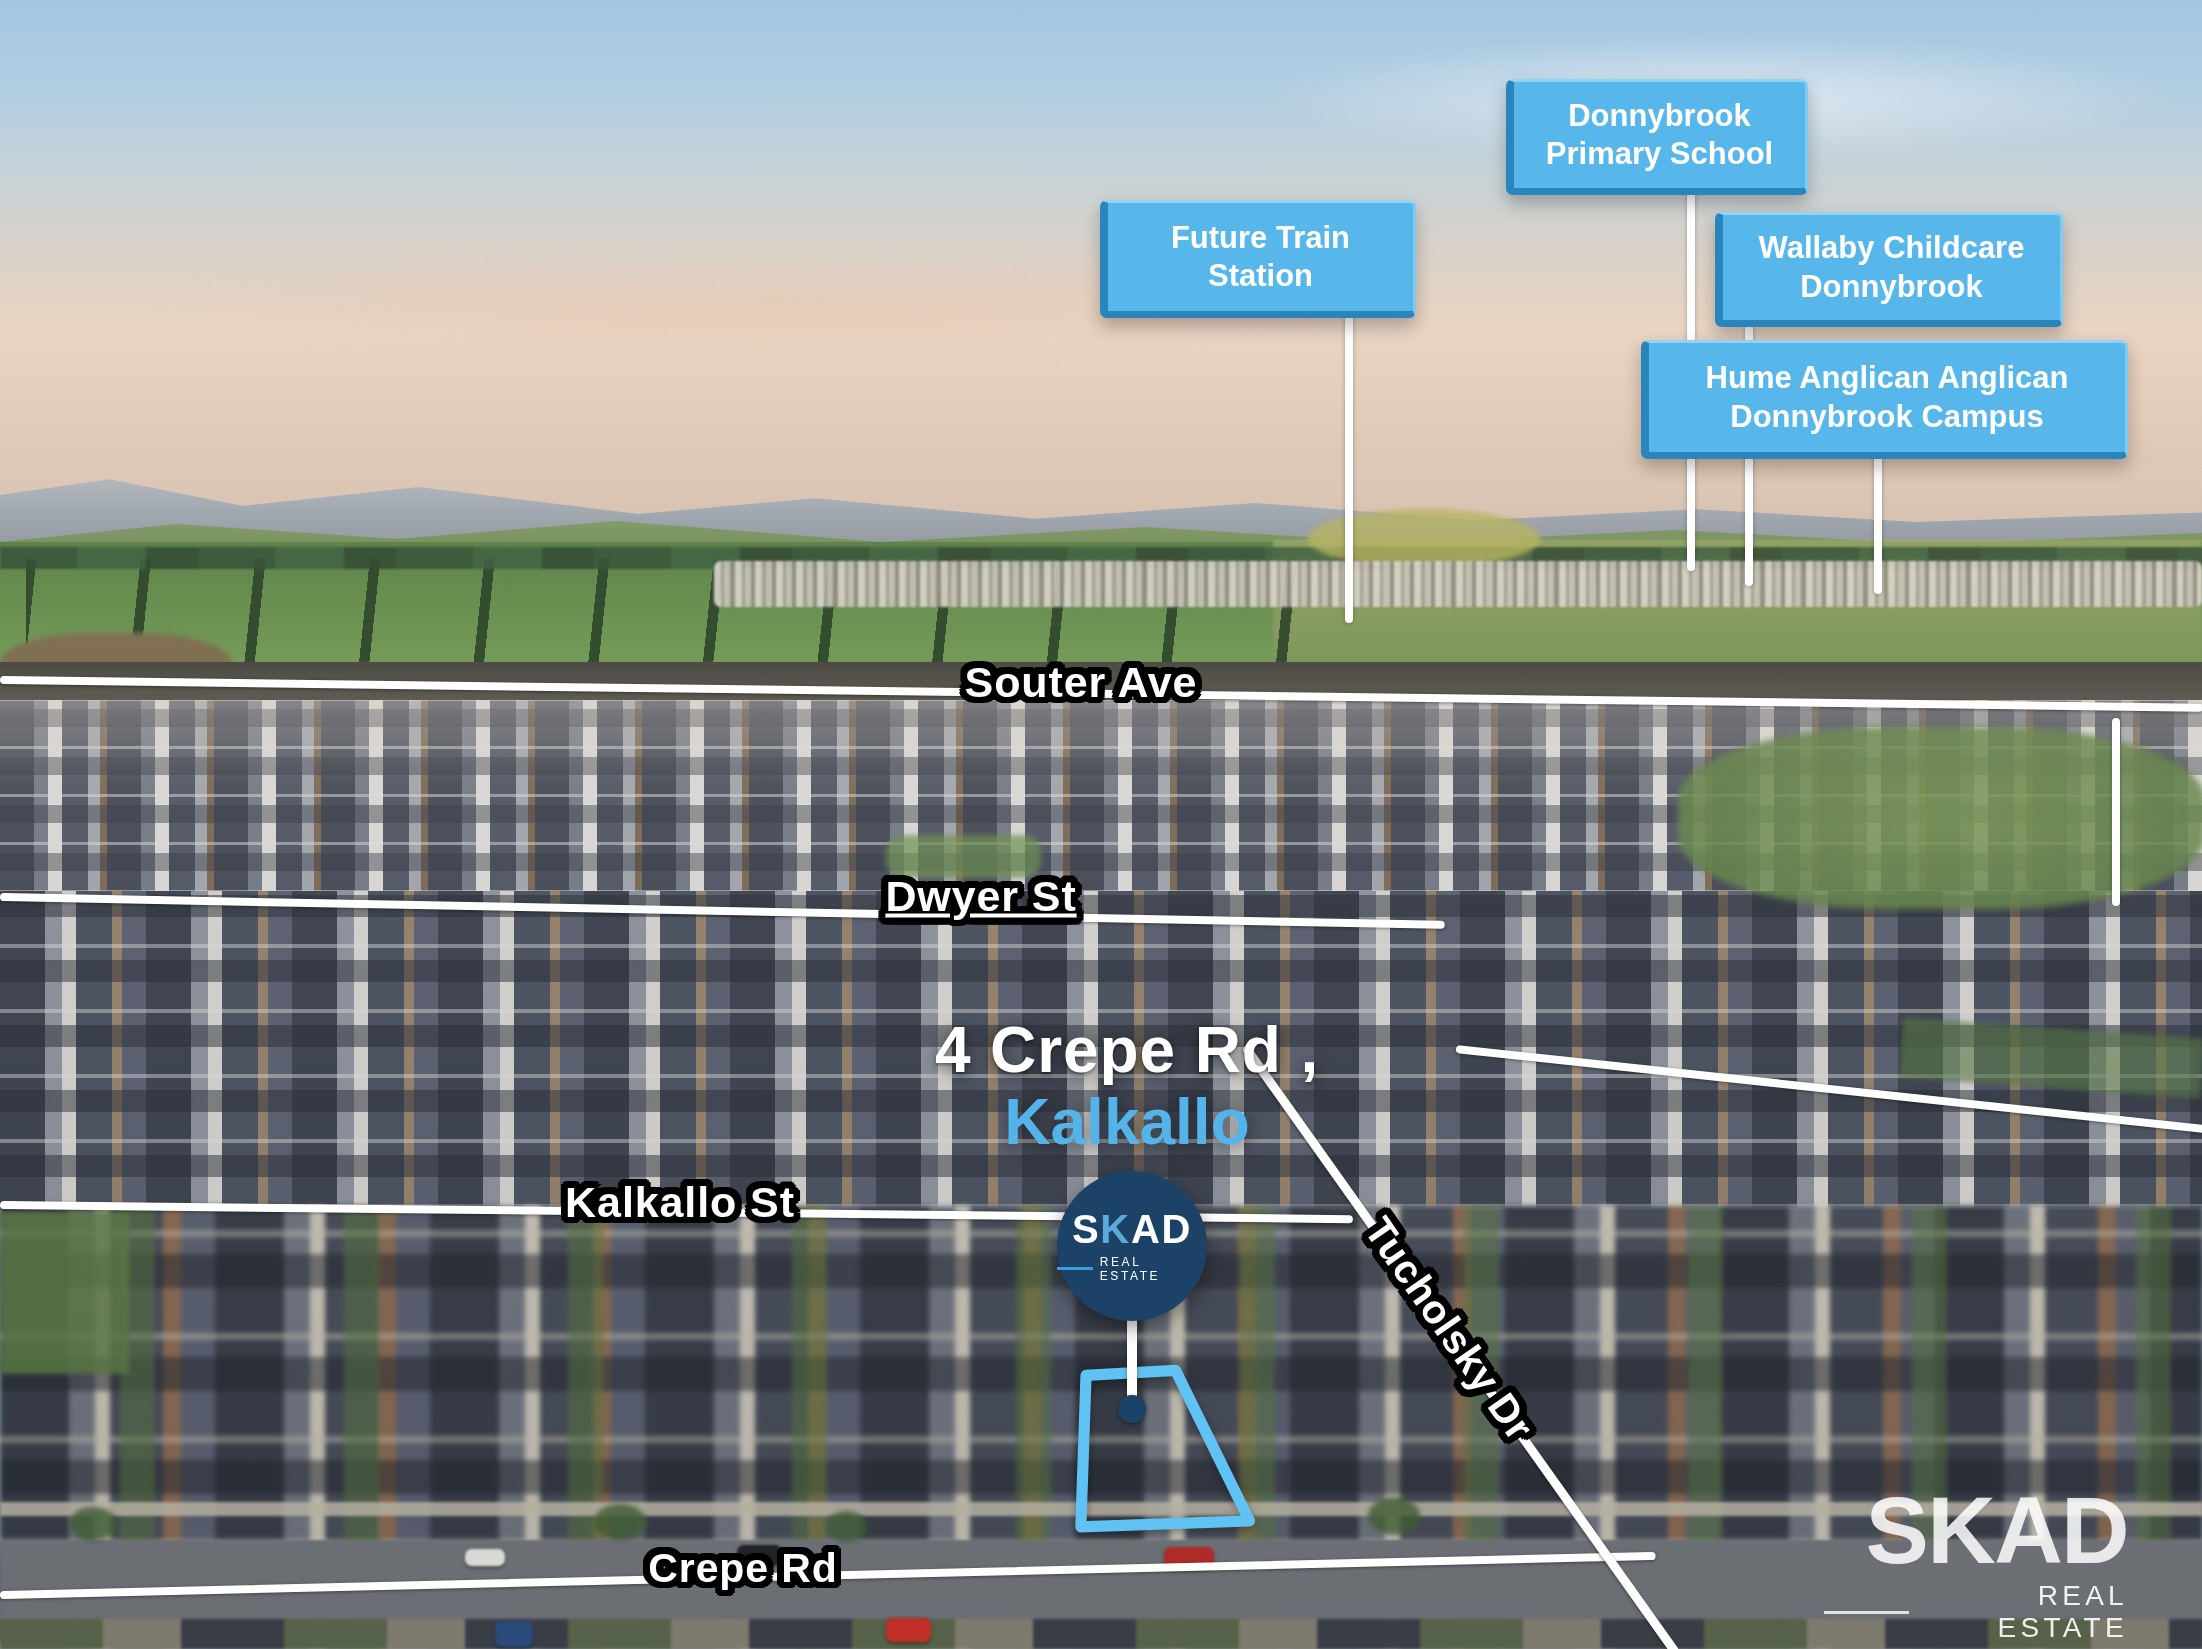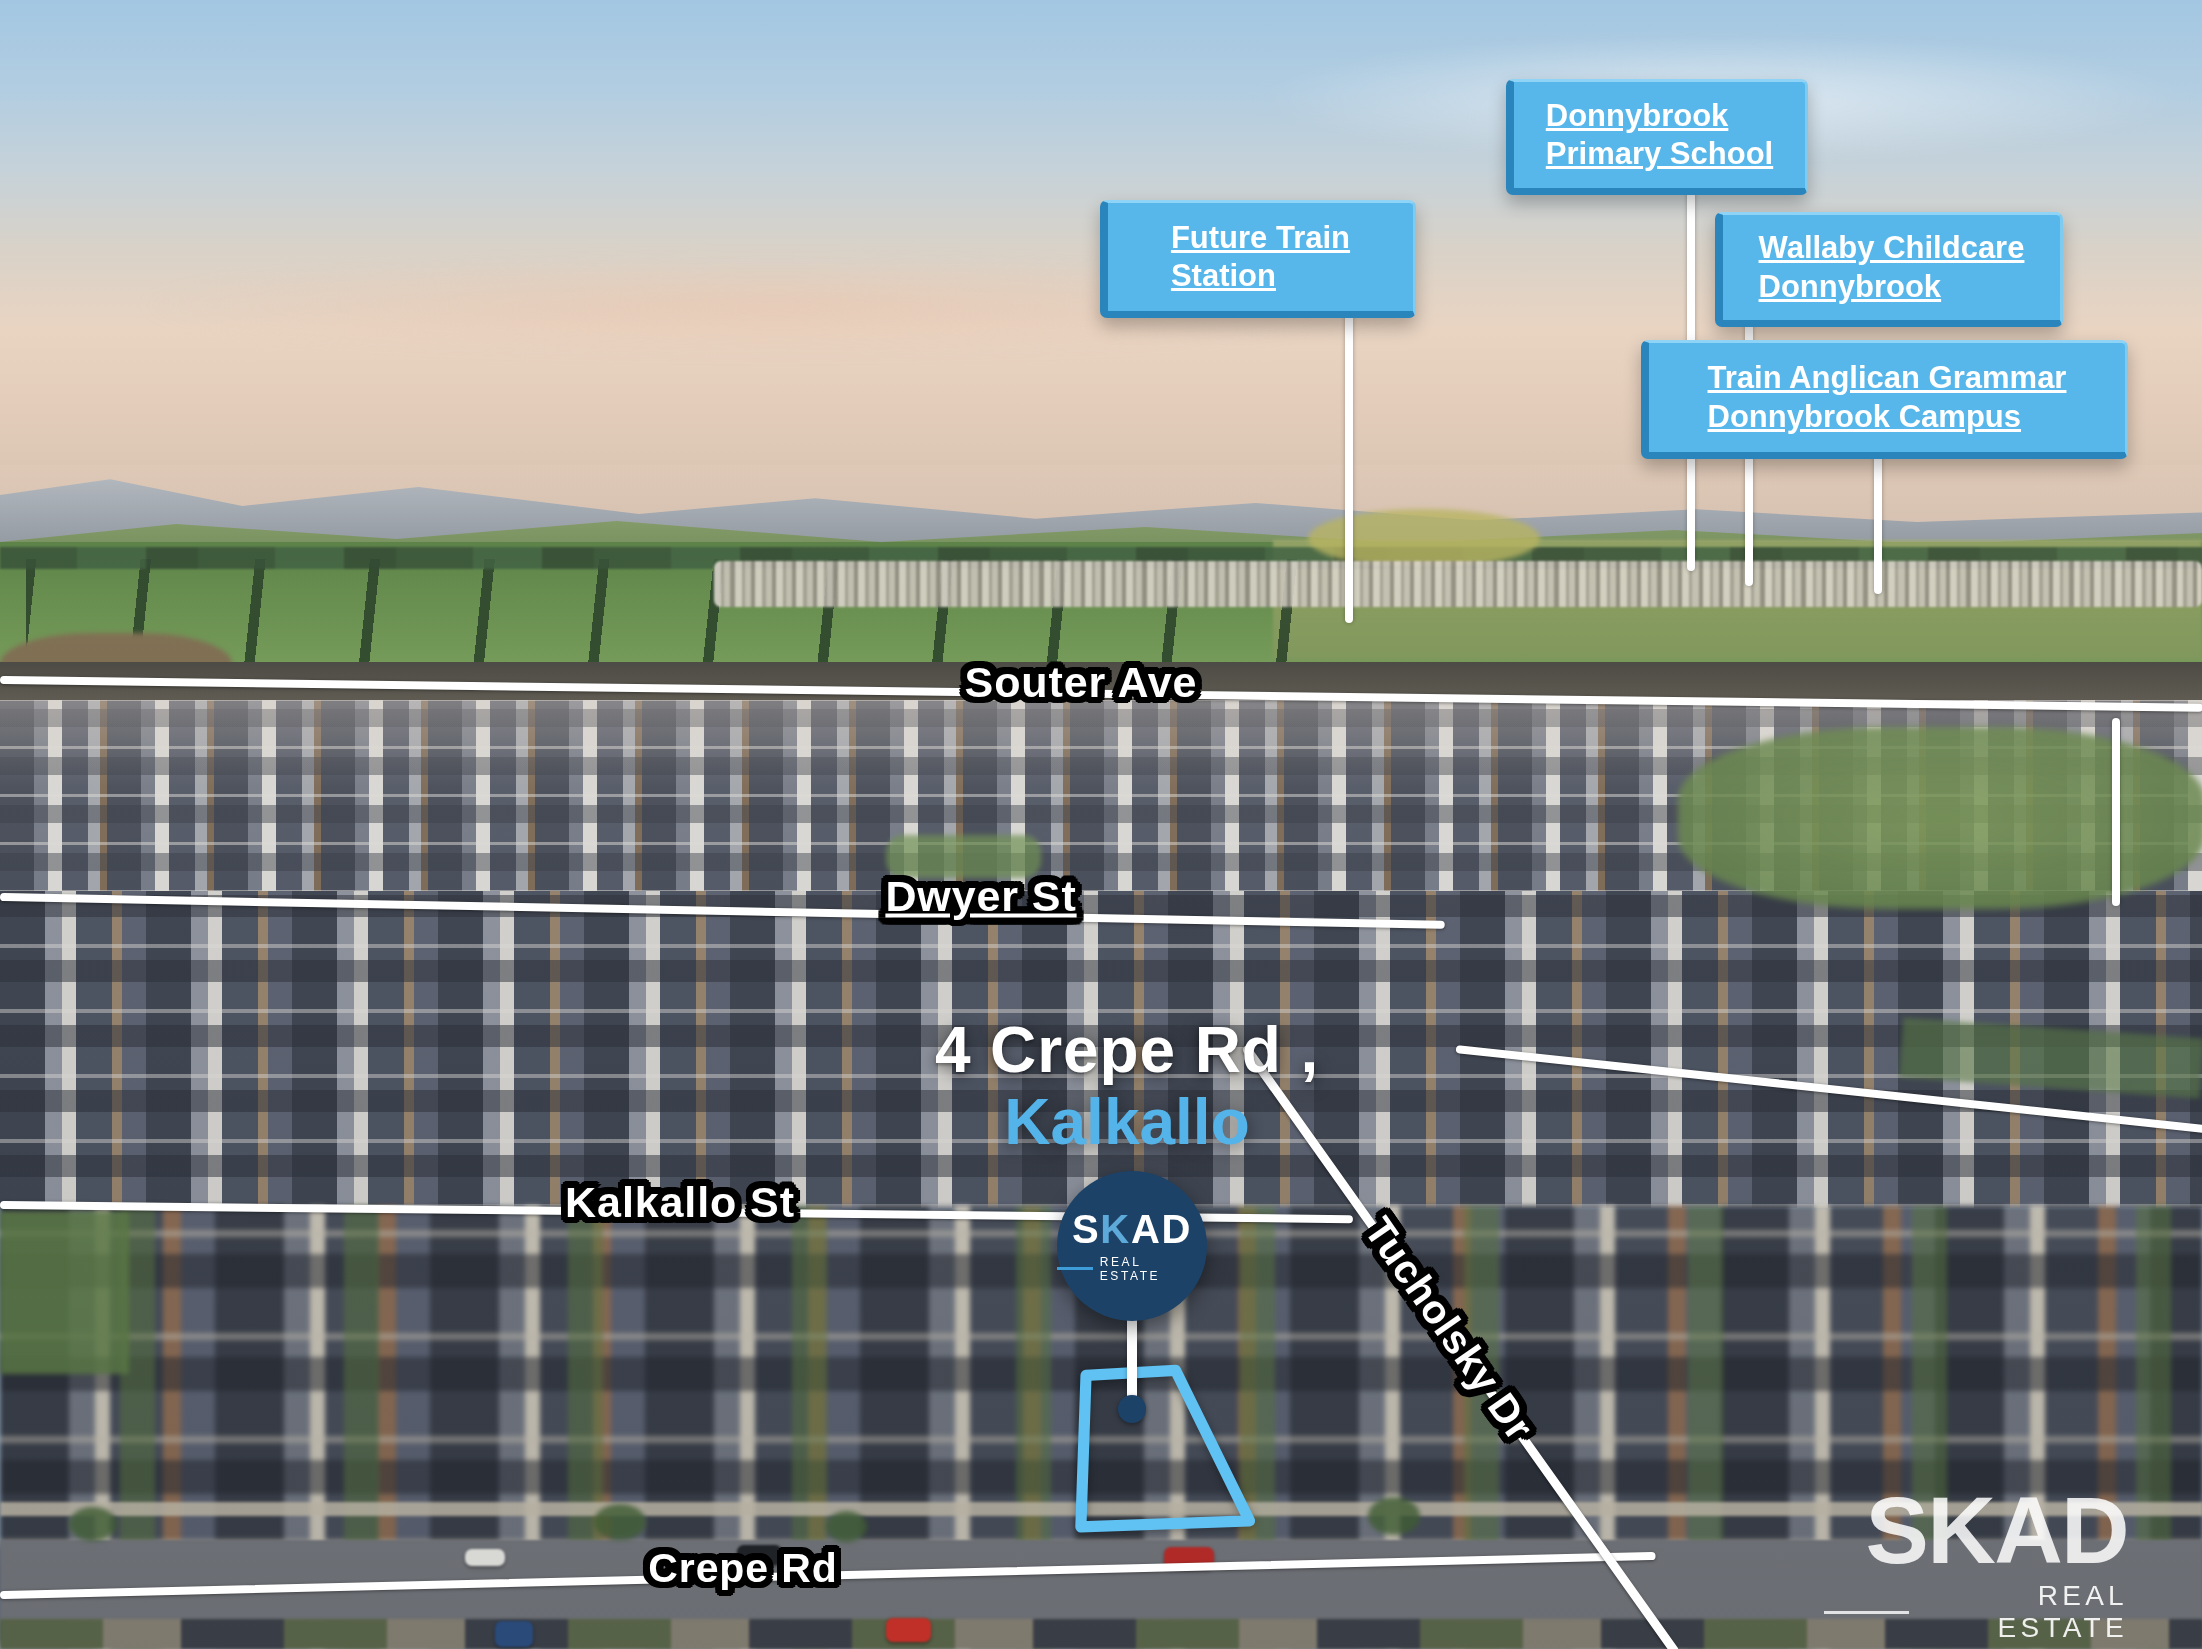--- a/index.html
+++ b/index.html
@@ -75,24 +75,24 @@
   .rl-tucholsky{left:1245px;top:1042px;width:745px;height:8.6px;transform:rotate(54.6deg);}
 
   .leader{position:absolute;width:7.7px;background:#fff;border-radius:4.3px;box-shadow:0 0 4.3px rgba(0,0,0,.3);}
   .ld-fts{left:1345px;top:306px;height:317px;}
   .ld-dps{left:1687px;top:184px;height:387px;}
   .ld-wal{left:1745px;top:315px;height:271px;}
   .ld-hume{left:1874px;top:446px;height:148px;}
   .ld-cil{left:2112px;top:718px;height:188px;}
   .ld-badge{left:1127px;top:1315px;width:10.3px;height:89px;}
 
-  .callout{position:absolute;display:flex;align-items:center;justify-content:center;
+  .callout{position:absolute;display:flex;align-items:center;justify-content:center;text-align:center;
     background:#58b7ea;color:#fff;font-weight:700;font-size:31px;line-height:1.24;white-space:pre-line;
     border-left:8.6px solid #2a85bd;border-bottom:7.7px solid #2a85bd;border-top:3.4px solid #8fd4f6;border-right:3.4px solid #7ecbf2;
-    border-radius:6.9px;box-shadow:0 8.6px 17px rgba(0,0,0,.25);text-decoration:underline;}
+    border-radius:6.9px;box-shadow:0 8.6px 17px rgba(0,0,0,.25);}
   .co-fts{left:1100px;top:200px;width:305px;height:108px;}
   .co-dps{left:1506px;top:79px;width:291px;height:106px;}
   .co-wal{left:1715px;top:212px;width:337px;height:105px;}
   .co-hume{left:1641px;top:340px;width:476px;height:109px;}
   .co-cil{left:1863px;top:613px;width:294px;height:105px;}
 
   .street{position:absolute;color:#fff;font-weight:700;font-size:43px;letter-spacing:0.9px;white-space:nowrap;
     transform:translate(-50%,-50%);
     text-shadow:-6.9px 0 0 #000,6.9px 0 0 #000,0 -6.9px 0 #000,0 6.9px 0 #000,
       -5.2px -5.2px 0 #000,5.2px -5.2px 0 #000,-5.2px 5.2px 0 #000,5.2px 5.2px 0 #000,
@@ -191,21 +191,21 @@
   <div class="leader ld-wal"></div>
   <div class="leader ld-hume"></div>
   <div class="leader ld-cil"></div>
 
   <div class="callout co-fts">Future Train
 Station</div>
   <div class="callout co-dps">Donnybrook
 Primary School</div>
   <div class="callout co-wal">Wallaby Childcare
 Donnybrook</div>
-  <div class="callout co-hume">Train Anglican Grammar
+  <div class="callout co-hume">Hume Anglican Anglican
 Donnybrook Campus</div>
 
   <svg class="outlineSvg" width="2203" height="1649" viewBox="0 0 2560 1917">
     <path d="M1262 1599 L1366 1593 L1452 1768 L1256 1775 Z" fill="none" stroke="#60c1f3" stroke-width="13" stroke-linejoin="round" style="filter:drop-shadow(0 2px 5px rgba(0,0,0,.35));"></path>
   </svg>
 
   <div class="leader ld-badge"></div>
   <div class="dot"></div>
   <div class="badge">
     <div class="word"><span>S</span><span class="k">K</span><span>AD</span></div>

